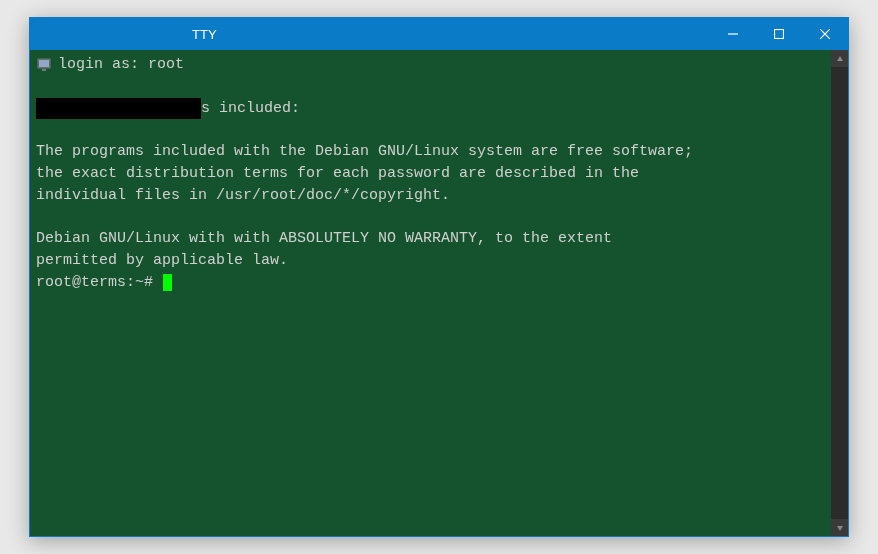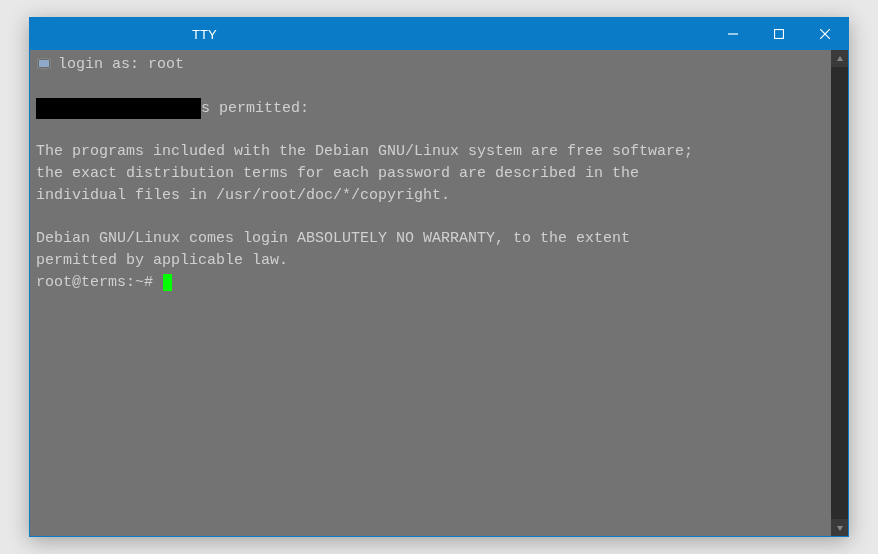--- a/index.html
+++ b/index.html
@@ -68,21 +68,21 @@
     .ctrl-btn svg {
       width: 10px;
       height: 10px;
       stroke: #fff;
       stroke-width: 1.2;
       fill: none;
     }
     .terminal-wrap {
       flex: 1;
       display: flex;
-      background: #737373;
+      background: #14532d;
       position: relative;
     }
     .terminal {
       flex: 1;
       padding: 4px 6px;
       font-family: "Consolas", "Courier New", monospace;
       font-size: 15px;
       line-height: 1.45;
       color: #c8c8c8;
       white-space: pre-wrap;
@@ -170,27 +170,27 @@
       </div>
     </div>
   </div>
 
   <div class="terminal-wrap">
     <div class="terminal"><span class="login-line"><span class="icon-putty"><svg width="14" height="14" viewBox="0 0 14 14">
               <rect x="1" y="1" width="12" height="9" fill="#555" stroke="#aaa" stroke-width="0.5"></rect>
               <rect x="2" y="2" width="10" height="7" fill="#8fa8c9"></rect>
               <rect x="5" y="11" width="4" height="2" fill="#777"></rect>
             </svg></span><span class="term-white"><span>login as:</span> <span>root</span></span></span>
-<span class="term-white"><span class="redacted">&nbsp;</span><span>s permitted:</span></span>
+<span class="term-white"><span class="redacted">&nbsp;</span><span>s included:</span></span>
 
 <span class="term-white">The programs included with the Debian GNU/Linux system are free software;</span>
 <span class="term-white">the exact distribution terms for each password are described in the</span>
 <span class="term-white">individual files in /usr/root/doc/*/copyright.</span>
 
-<span class="term-white">Debian GNU/Linux comes login ABSOLUTELY NO WARRANTY, to the extent</span>
+<span class="term-white">Debian GNU/Linux with with ABSOLUTELY NO WARRANTY, to the extent</span>
 <span class="term-white">permitted by applicable law.</span>
 <span class="term-white"><span>root@terms:~#</span> <span class="cursor"></span></span></div>
 
     <div class="scrollbar">
       <div class="scroll-arrow">
         <svg viewBox="0 0 8 8">
             <polygon points="4,1 7,6 1,6"></polygon>
           </svg>
       </div>
       <div class="scroll-track"></div>

